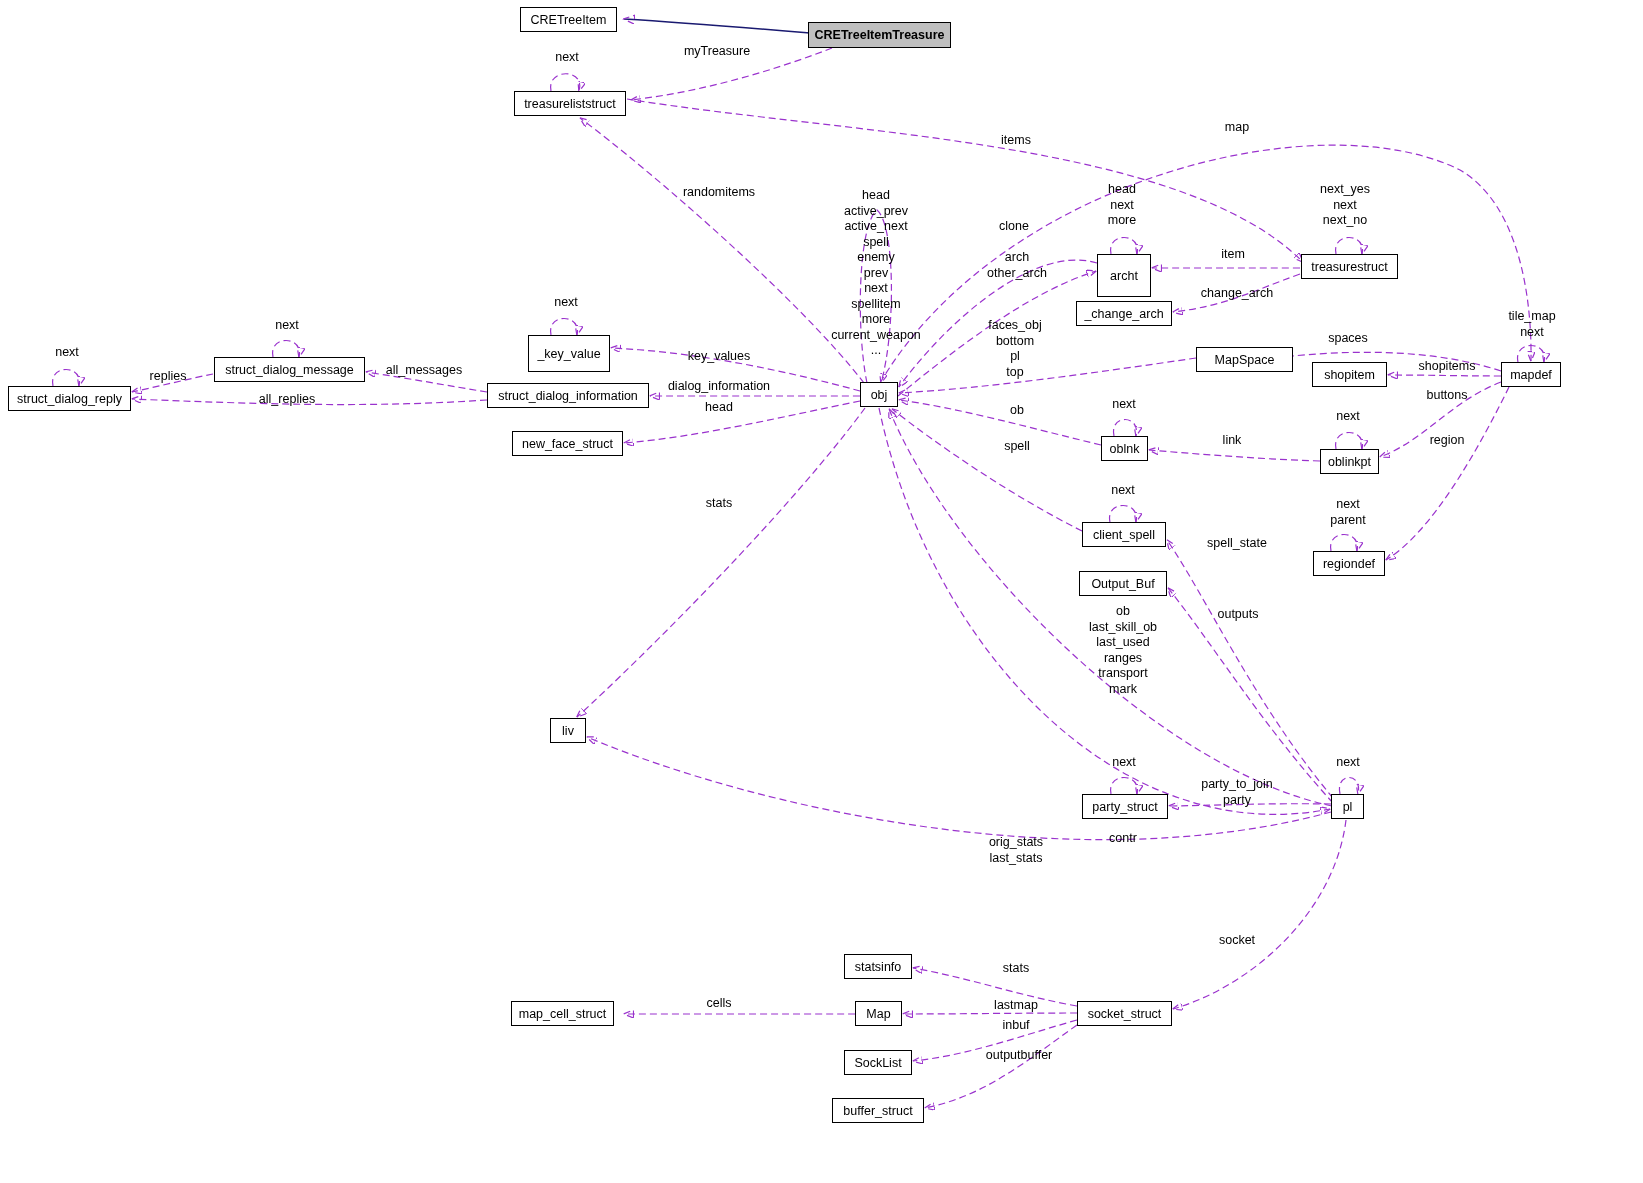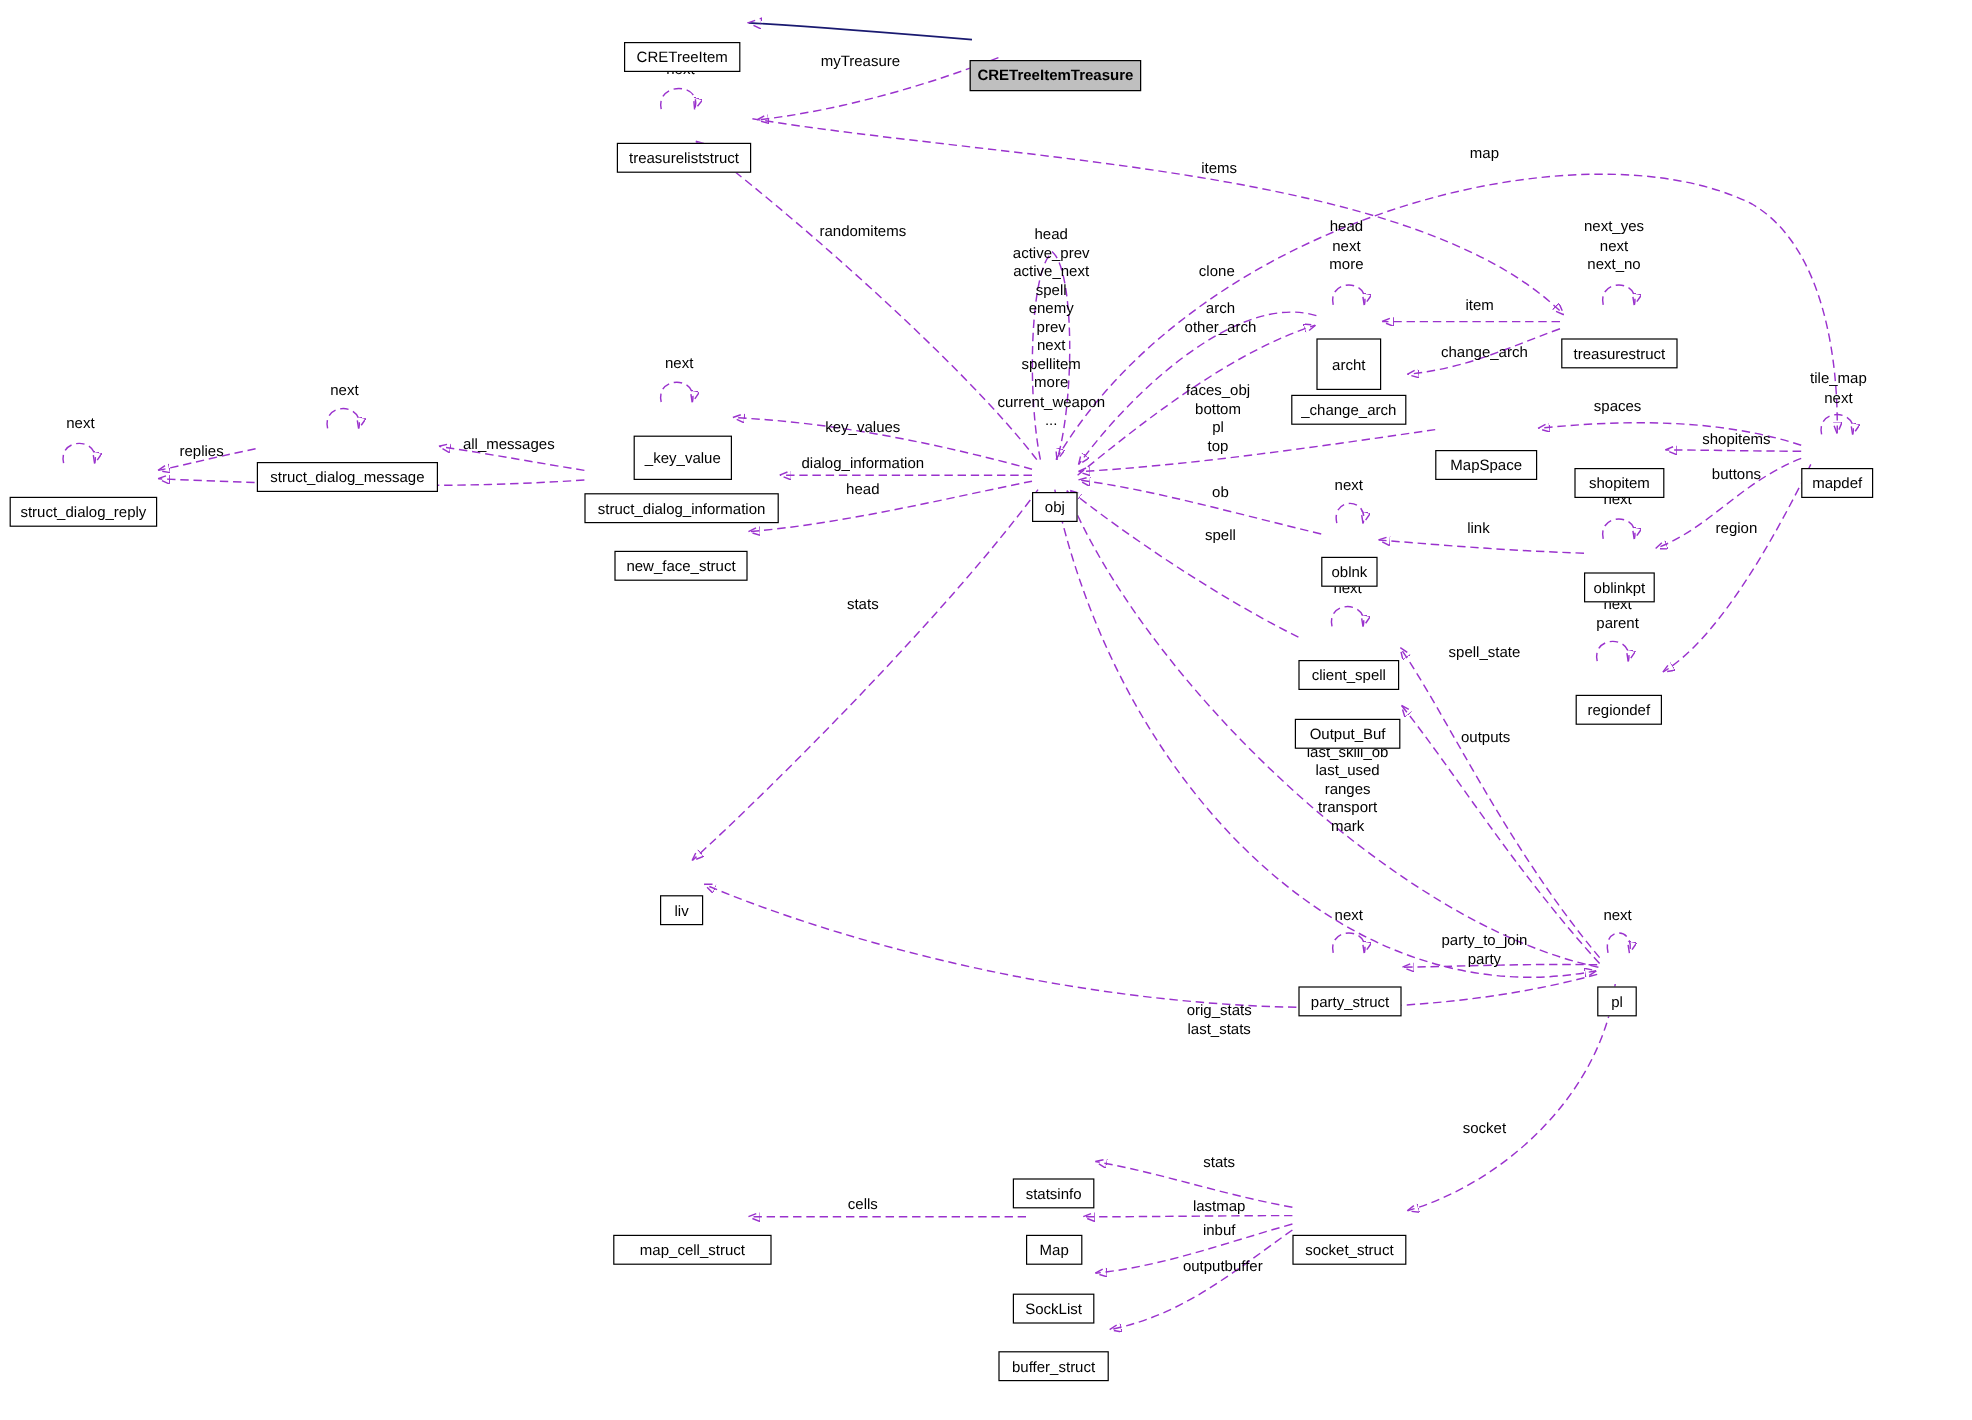--- a/index.html
+++ b/index.html
@@ -3,21 +3,21 @@
 <meta charset="utf-8">
 <style>
   html,body{margin:0;padding:0;background:#fff;}
   .canvas{position:relative;width:1643px;height:1183px;background:#ffffff;
           font-family:"Liberation Sans",sans-serif;overflow:hidden;}
   svg.edges{position:absolute;left:0;top:0;width:1643px;height:1183px;}
   svg.edges path{fill:none;stroke:#9a32cd;stroke-width:1.2;stroke-dasharray:7 4;}
   svg.edges path.solid{stroke:#191970;stroke-width:1.4;stroke-dasharray:none;}
   .node{position:absolute;display:flex;align-items:center;justify-content:center;
         background:#ffffff;border:1px solid #000;box-sizing:border-box;
-        font-size:12.5px;color:#000;white-space:nowrap;cursor:pointer;z-index:2;margin-top:28px;}
+        font-size:12.5px;color:#000;white-space:nowrap;cursor:pointer;z-index:2;}
   .node.hl{background:#bfbfbf;font-weight:bold;}
   .elabel{position:absolute;transform:translate(-50%,-50%);font-size:12.5px;color:#000;
           white-space:nowrap;text-align:center;line-height:15.5px;z-index:1;}
 </style>
 </head>
 <body>
 
 <div class="canvas">
 
   <svg class="edges">
@@ -88,34 +88,34 @@
   <div class="node" style="left:514px;top:91px;width:112px;height:25px">treasureliststruct</div>
   <div class="node" style="left:528px;top:335px;width:82px;height:37px">_key_value</div>
   <div class="node" style="left:214px;top:357px;width:151px;height:25px">struct_dialog_message</div>
   <div class="node" style="left:8px;top:386px;width:123px;height:25px">struct_dialog_reply</div>
   <div class="node" style="left:487px;top:383px;width:162px;height:25px">struct_dialog_information</div>
   <div class="node" style="left:512px;top:431px;width:111px;height:25px">new_face_struct</div>
   <div class="node" style="left:860px;top:382px;width:38px;height:25px">obj</div>
   <div class="node" style="left:1097px;top:254px;width:54px;height:43px">archt</div>
   <div class="node" style="left:1076px;top:301px;width:96px;height:25px">_change_arch</div>
   <div class="node" style="left:1301px;top:254px;width:97px;height:25px">treasurestruct</div>
-  <div class="node" style="left:1196px;top:347px;width:85px;height:25px">MapSpace</div>
+  <div class="node" style="left:1196px;top:347px;width:97px;height:25px">MapSpace</div>
   <div class="node" style="left:1312px;top:362px;width:75px;height:25px">shopitem</div>
   <div class="node" style="left:1501px;top:362px;width:60px;height:25px">mapdef</div>
   <div class="node" style="left:1101px;top:436px;width:47px;height:25px">oblnk</div>
   <div class="node" style="left:1320px;top:449px;width:59px;height:25px">oblinkpt</div>
   <div class="node" style="left:1082px;top:522px;width:84px;height:25px">client_spell</div>
   <div class="node" style="left:1313px;top:551px;width:72px;height:25px">regiondef</div>
   <div class="node" style="left:1079px;top:571px;width:88px;height:25px">Output_Buf</div>
   <div class="node" style="left:550px;top:718px;width:36px;height:25px">liv</div>
   <div class="node" style="left:1082px;top:794px;width:86px;height:25px">party_struct</div>
   <div class="node" style="left:1331px;top:794px;width:33px;height:25px">pl</div>
   <div class="node" style="left:844px;top:954px;width:68px;height:25px">statsinfo</div>
   <div class="node" style="left:855px;top:1001px;width:47px;height:25px">Map</div>
-  <div class="node" style="left:511px;top:1001px;width:132px;height:25px">map_cell_struct</div>
+  <div class="node" style="left:511px;top:1001px;width:103px;height:25px">map_cell_struct</div>
   <div class="node" style="left:844px;top:1050px;width:68px;height:25px">SockList</div>
   <div class="node" style="left:1077px;top:1001px;width:95px;height:25px">socket_struct</div>
   <div class="node" style="left:832px;top:1098px;width:92px;height:25px">buffer_struct</div>
 
   <div class="elabel" style="left:717px;top:52px">myTreasure</div>
   <div class="elabel" style="left:567px;top:58px">next</div>
   <div class="elabel" style="left:1016px;top:141px">items</div>
   <div class="elabel" style="left:1237px;top:128px">map</div>
   <div class="elabel" style="left:719px;top:193px">randomitems</div>
 

